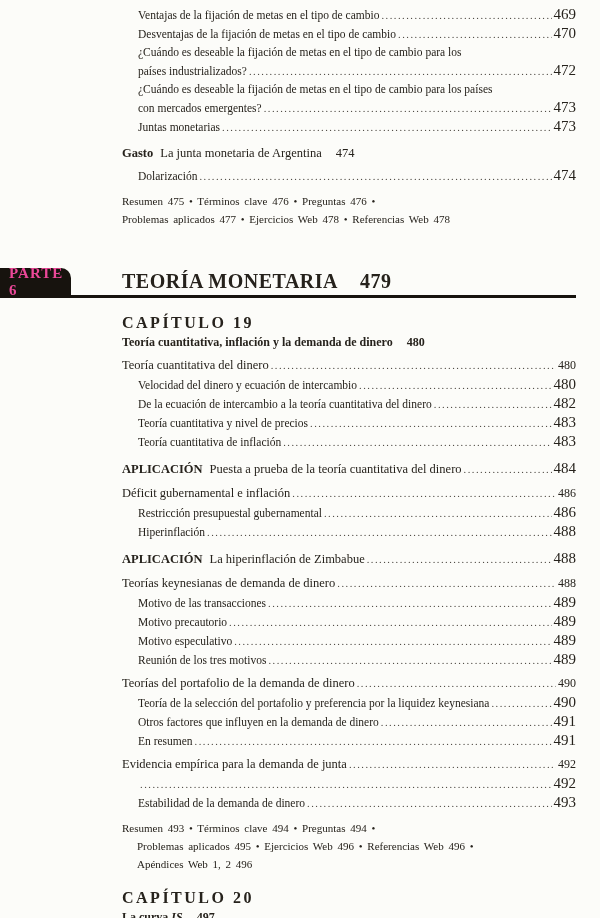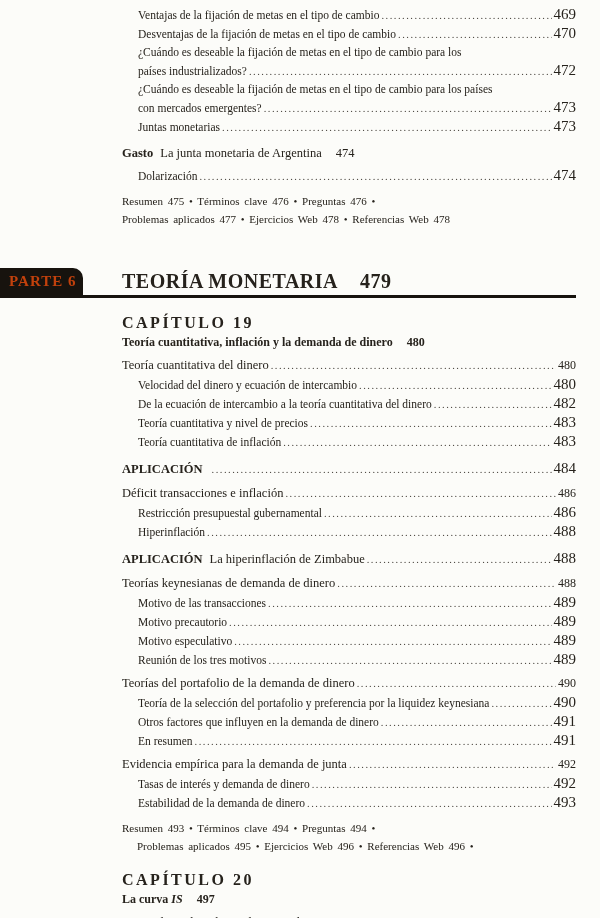--- a/index.html
+++ b/index.html
@@ -29,22 +29,22 @@
   .ftext{white-space:nowrap;}
   .inlinepg{margin-left:14px;white-space:nowrap;}
 
   
   .endmatter{margin:7px 0 0 122px;font-size:11px;word-spacing:2px;}
   .em-line{line-height:18px;white-space:nowrap;}
   .em-ind{margin-left:15px;}
 
   
   .part{position:relative;height:27px;margin-top:40px;border-bottom:3px solid #17130e;}
-  .part-badge{position:absolute;left:0;top:0;height:27px;width:83px;box-sizing:border-box;
-    background:#17130e;color:#c2410c;border-radius:0 10px 0 0;
+  .part-badge{position:absolute;left:0;top:0;height:27px;width:71px;box-sizing:border-box;
+    background:#17130e;color:#ec4899;border-radius:0 10px 0 0;
     font-weight:700;font-size:15px;letter-spacing:1px;
     display:flex;align-items:center;padding-left:9px;}
   .part-title{position:absolute;left:122px;bottom:2px;font-weight:700;font-size:20px;letter-spacing:.5px;white-space:nowrap;}
   .part-page{margin-left:22px;font-weight:700;}
 
   
   .chapter{margin:16px 0 0 122px;}
   .ch-label{font-weight:700;font-size:16px;letter-spacing:2.5px;line-height:17px;}
   .ch-title{font-weight:700;font-size:12px;line-height:18px;margin-top:2px;white-space:nowrap;}
   .ch-title em{font-style:italic;}
@@ -124,25 +124,26 @@
       <span class="leader">............................................................................................................................................................................................................................</span>
       <span class="pg">483</span>
     </div>
     <div class="row l2">
       <span class="t">Teoría cuantitativa de inflación</span>
       <span class="leader">............................................................................................................................................................................................................................</span>
       <span class="pg">483</span>
     </div>
     <div class="feature">
       <span class="flabel">APLICACIÓN</span>
+      <span class="ftext">Puesta a prueba de la teoría cuantitativa del dinero</span>
       <span class="leader">............................................................................................................................................................................................................................</span>
       <span class="pg">484</span>
     </div>
     <div class="row l1">
-      <span class="t">Déficit transacciones e inflación</span>
+      <span class="t">Déficit gubernamental e inflación</span>
       <span class="leader">............................................................................................................................................................................................................................</span>
       <span class="pg">486</span>
     </div>
     <div class="row l2">
       <span class="t">Restricción presupuestal gubernamental</span>
       <span class="leader">............................................................................................................................................................................................................................</span>
       <span class="pg">486</span>
     </div>
     <div class="row l2">
       <span class="t">Hiperinflación</span>
@@ -199,32 +200,32 @@
       <span class="t">En resumen</span>
       <span class="leader">............................................................................................................................................................................................................................</span>
       <span class="pg">491</span>
     </div>
     <div class="row l1">
       <span class="t">Evidencia empírica para la demanda de junta</span>
       <span class="leader">............................................................................................................................................................................................................................</span>
       <span class="pg">492</span>
     </div>
     <div class="row l2">
-      <span class="t">Tasas de interés y demanda de dinero</span>
       <span class="leader">............................................................................................................................................................................................................................</span>
       <span class="pg">492</span>
     </div>
     <div class="row l2">
       <span class="t">Estabilidad de la demanda de dinero</span>
       <span class="leader">............................................................................................................................................................................................................................</span>
       <span class="pg">493</span>
     </div>
     <div class="endmatter">
       <div class="em-line">Resumen 493 • Términos clave 494 • Preguntas 494 •</div>
       <div class="em-line em-ind">Problemas aplicados 495 • Ejercicios Web 496 • Referencias Web 496 •</div>
+      <div class="em-line em-ind">Apéndices Web 1, 2 496</div>
     </div>
     <div class="chapter">
       <div class="ch-label">CAPÍTULO 20</div>
       <div class="ch-title">La curva <em>IS</em><span class="ch-pg">497</span></div>
     </div>
     <div class="row l1">
       <span class="t">Gasto planeado y demanda agregada</span>
       <span class="leader">............................................................................................................................................................................................................................</span>
       <span class="pg">497</span>
     </div>

